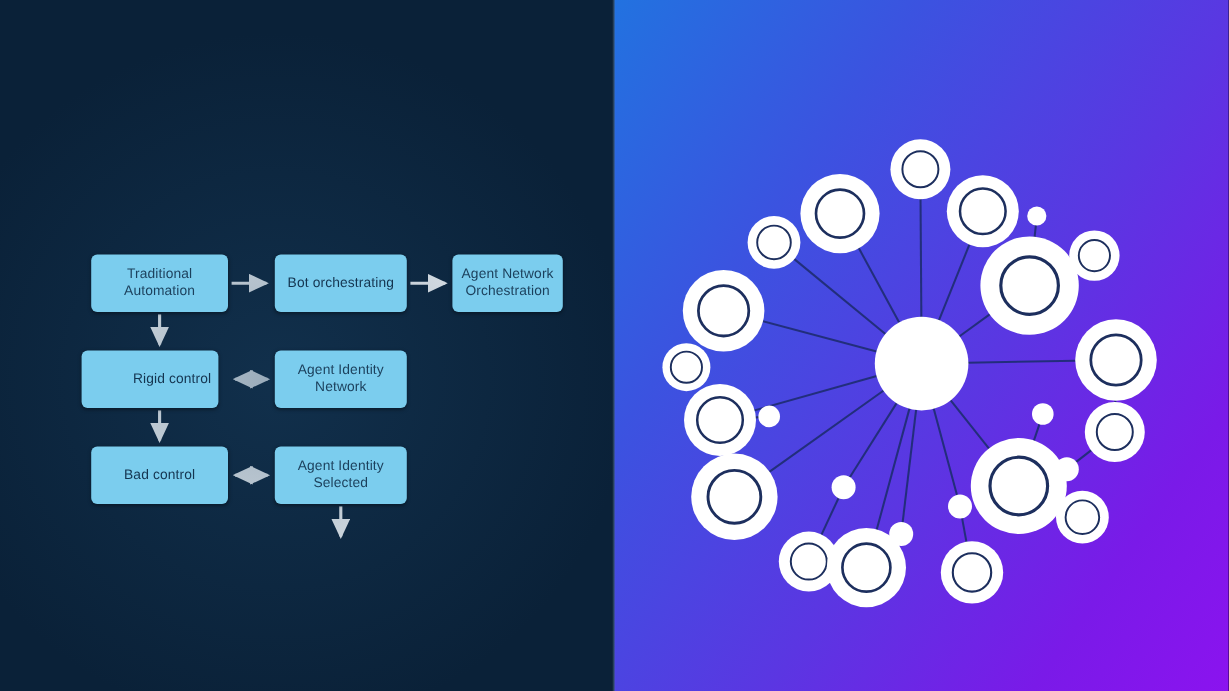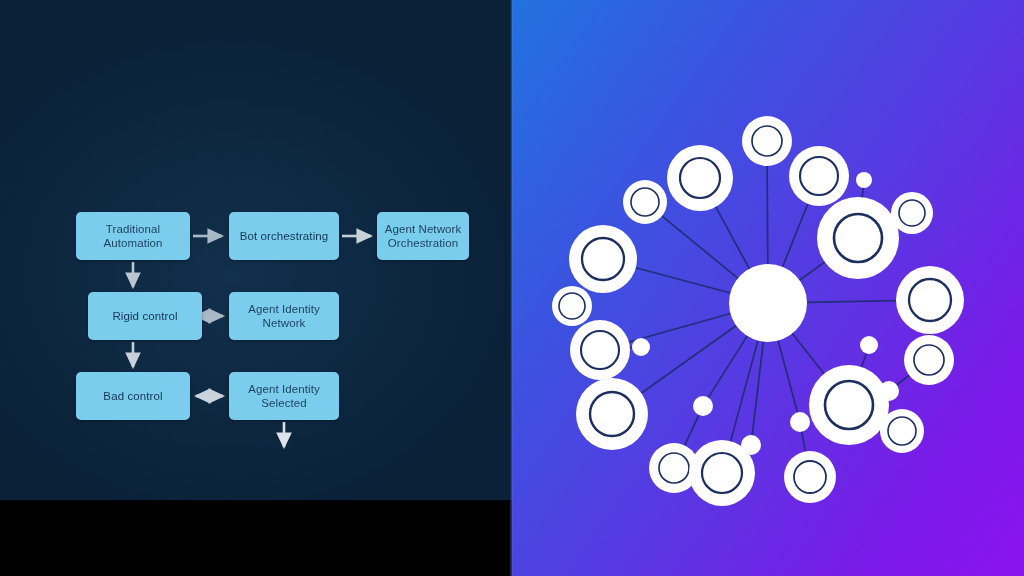--- a/index.html
+++ b/index.html
@@ -17,21 +17,21 @@
     height: 576px;
     overflow: hidden;
   }
 
   
   #left-panel {
     position: absolute;
     left: 0;
     top: 0;
     width: 512px;
-    height: 500px;
+    height: 576px;
     background: #0a2138;
     text-decoration: underline;
   }
   #left-panel::after {
     content: "";
     position: absolute;
     inset: 0;
     background: radial-gradient(ellipse 80% 70% at 45% 55%,
                 rgba(26,66,100,0.45) 0%, rgba(10,33,56,0) 72%);
     pointer-events: none;
@@ -144,21 +144,21 @@
       <span>Bot orchestrating</span>
     </div>
 
     <div class="flow-box" style="left:377px; top:212px; width:92px; height:48px;">
       <span>
         <span>Agent Network</span>
         <span>Orchestration</span>
       </span>
     </div>
 
-    <div class="flow-box" style="left:88px;  top:292px; width:114px; height:48px;">
+    <div class="flow-box" style="left:68px;  top:292px; width:114px; height:48px;text-align:right;">
       <span>Rigid control</span>
     </div>
 
     <div class="flow-box" style="left:229px; top:292px; width:110px; height:48px;">
       <span>
         <span>Agent Identity</span>
         <span>Network</span>
       </span>
     </div>
 

